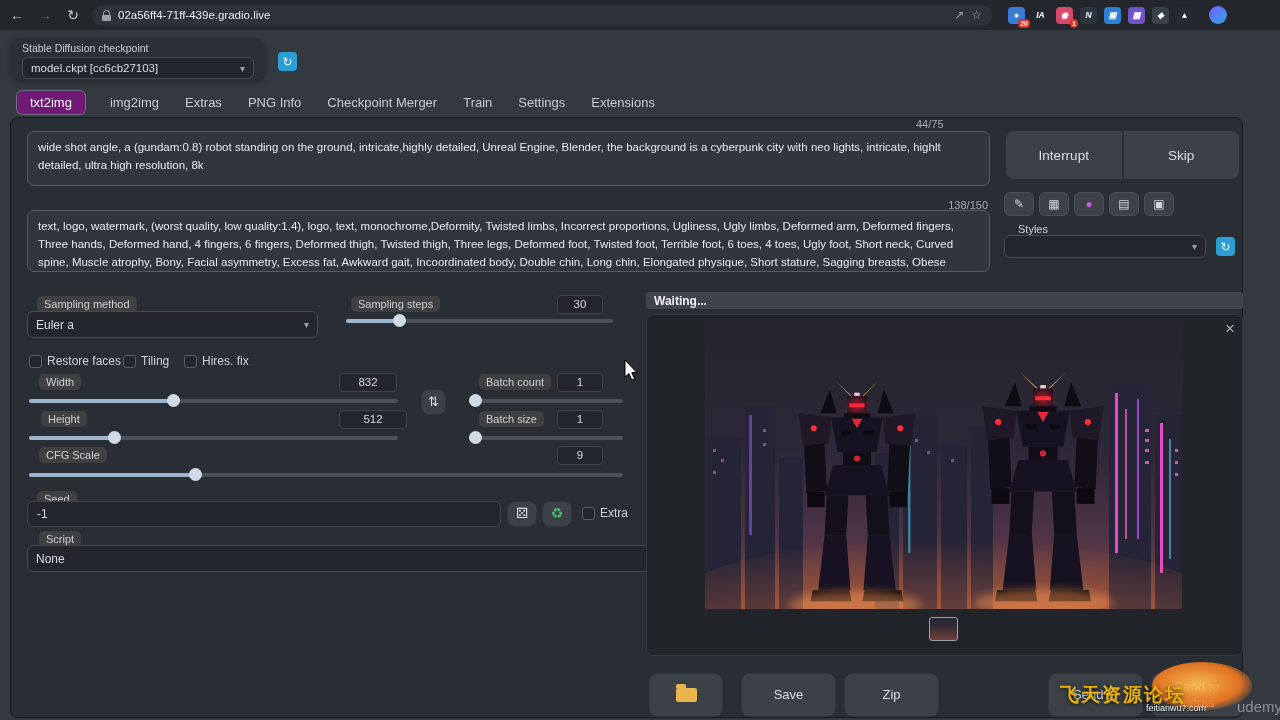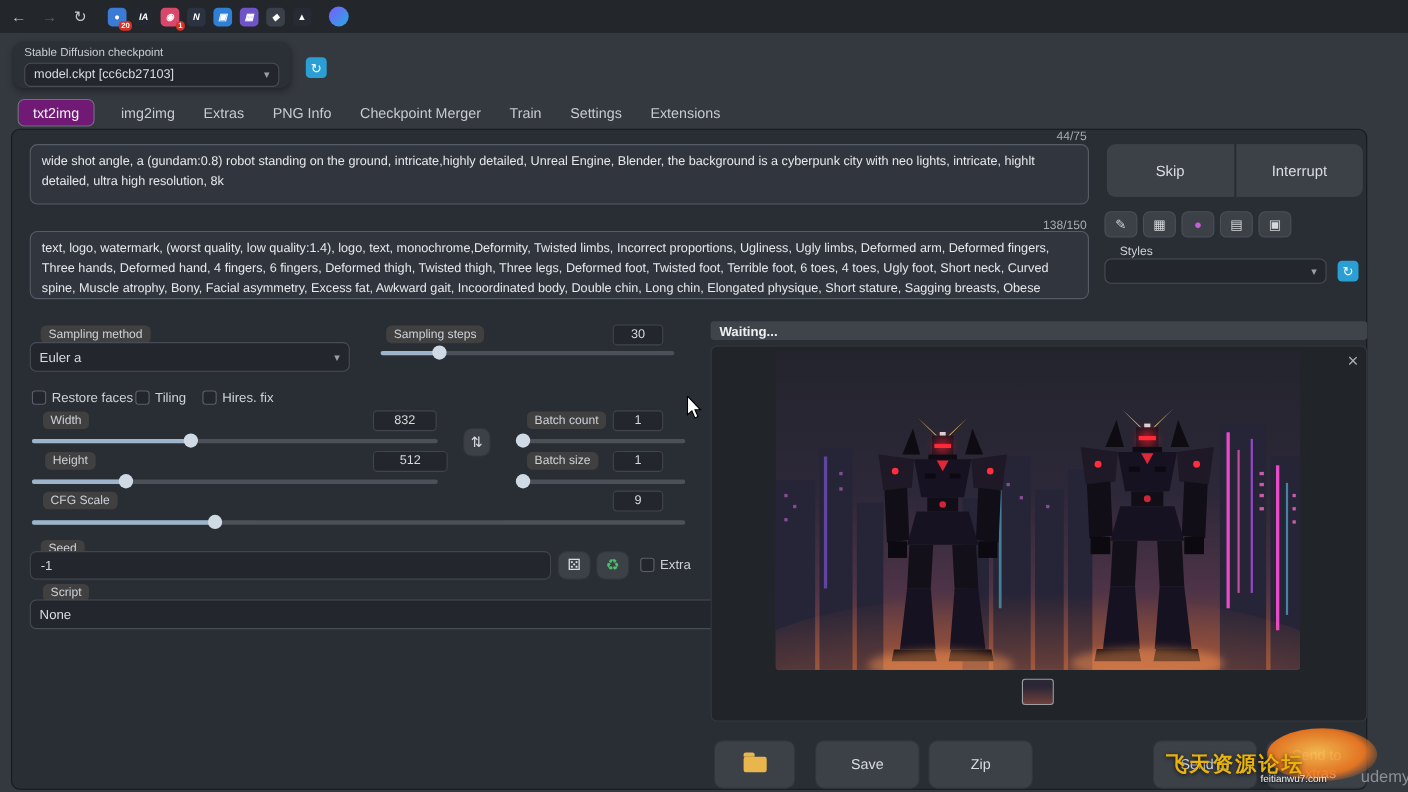--- a/index.html
+++ b/index.html
@@ -65,20 +65,29 @@
 .wm-brand{left:1237px;top:698px;font-size:15px;color:#8b9097;z-index:41}
 .cursor{left:624px;top:360px;z-index:60}
 </style>
 </head>
 <body>
 
 <div class="bbar">
   <span class="nav">←</span>
   <span class="nav dim">→</span>
   <span class="nav">↻</span>
+  <div class="omni">
+    <span class="lock">
+        <span class="arc"></span>
+        <span class="lbody"></span>
+      </span>
+    <span class="url">02a56ff4-71ff-439e.gradio.live</span>
+    <span class="oicon">↗</span>
+    <span class="oicon">☆</span>
+  </div>
   <div class="exts">
     <span class="ext" style="background:#3a7bd5">
         <i>●</i>
         <b class="badge">20</b>
       </span>
     <span class="ext" style="background:#23272f">
         <i>IA</i>
       </span>
     <span class="ext" style="background:#d9486b">
         <i>◉</i>
@@ -118,28 +127,28 @@
   <span class="tab">Extras</span>
   <span class="tab">PNG Info</span>
   <span class="tab">Checkpoint Merger</span>
   <span class="tab">Train</span>
   <span class="tab">Settings</span>
   <span class="tab">Extensions</span>
 </div>
 
 <div class="abs mainpanel">
 
-  <div class="abs counter" style="left:905px;top:0;width:72px;text-align:right">44/75</div>
+  <div class="abs counter" style="left:905px;top:0;width:72px;text-align:left">44/75</div>
   <textarea class="abs" style="left: 16px; top: 13px; width: 963px; height: 55px;">wide shot angle, a (gundam:0.8) robot standing on the ground, intricate,highly detailed, Unreal Engine, Blender, the background is a cyberpunk city with neo lights, intricate, highlt detailed, ultra high resolution, 8k</textarea>
   <div class="abs counter" style="left:886px;top:81px;width:91px;text-align:right">138/150</div>
   <textarea class="abs" style="left: 16px; top: 92px; width: 963px; height: 62px;">text, logo, watermark, (worst quality, low quality:1.4), logo, text, monochrome,Deformity, Twisted limbs, Incorrect proportions, Ugliness, Ugly limbs, Deformed arm, Deformed fingers, Three hands, Deformed hand, 4 fingers, 6 fingers, Deformed thigh, Twisted thigh, Three legs, Deformed foot, Twisted foot, Terrible foot, 6 toes, 4 toes, Ugly foot, Short neck, Curved spine, Muscle atrophy, Bony, Facial asymmetry, Excess fat, Awkward gait, Incoordinated body, Double chin, Long chin, Elongated physique, Short stature, Sagging breasts, Obese physique, Emaciated,</textarea>
 
   <div class="abs runrow" style="left:995px;top:13px;width:233px;height:48px">
+    <div class="runbtn">Interrupt</div>
     <div class="runbtn">Skip</div>
-    <div class="runbtn">Interrupt</div>
   </div>
   <div class="abs toolrow" style="left:993px;top:74px">
     <span class="toolbtn">✎</span>
     <span class="toolbtn">▦</span>
     <span class="toolbtn">●</span>
     <span class="toolbtn">▤</span>
     <span class="toolbtn">▣</span>
   </div>
   <span class="abs lbl" style="left:1000px;top:103px;background:transparent">Styles</span>
   <div class="abs dd" style="left:993px;top:117px;width:202px;height:23px">

